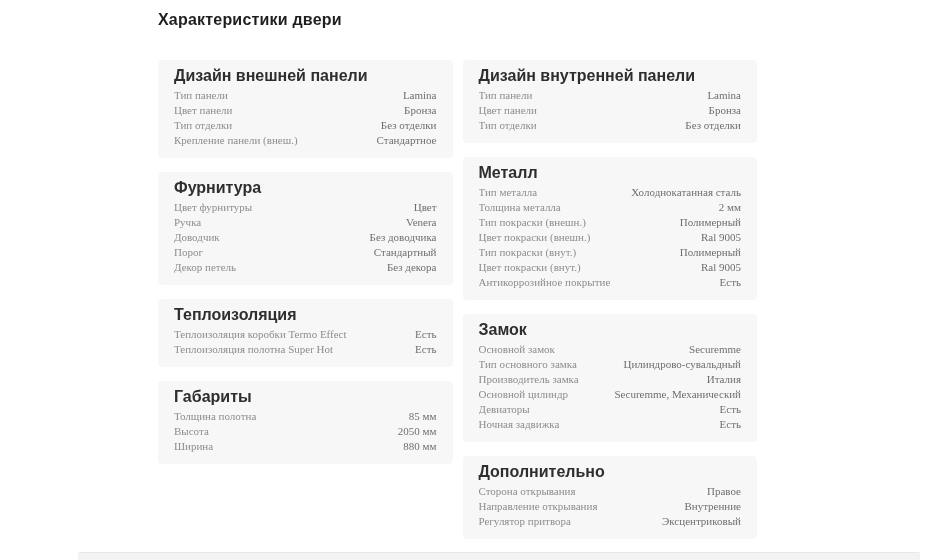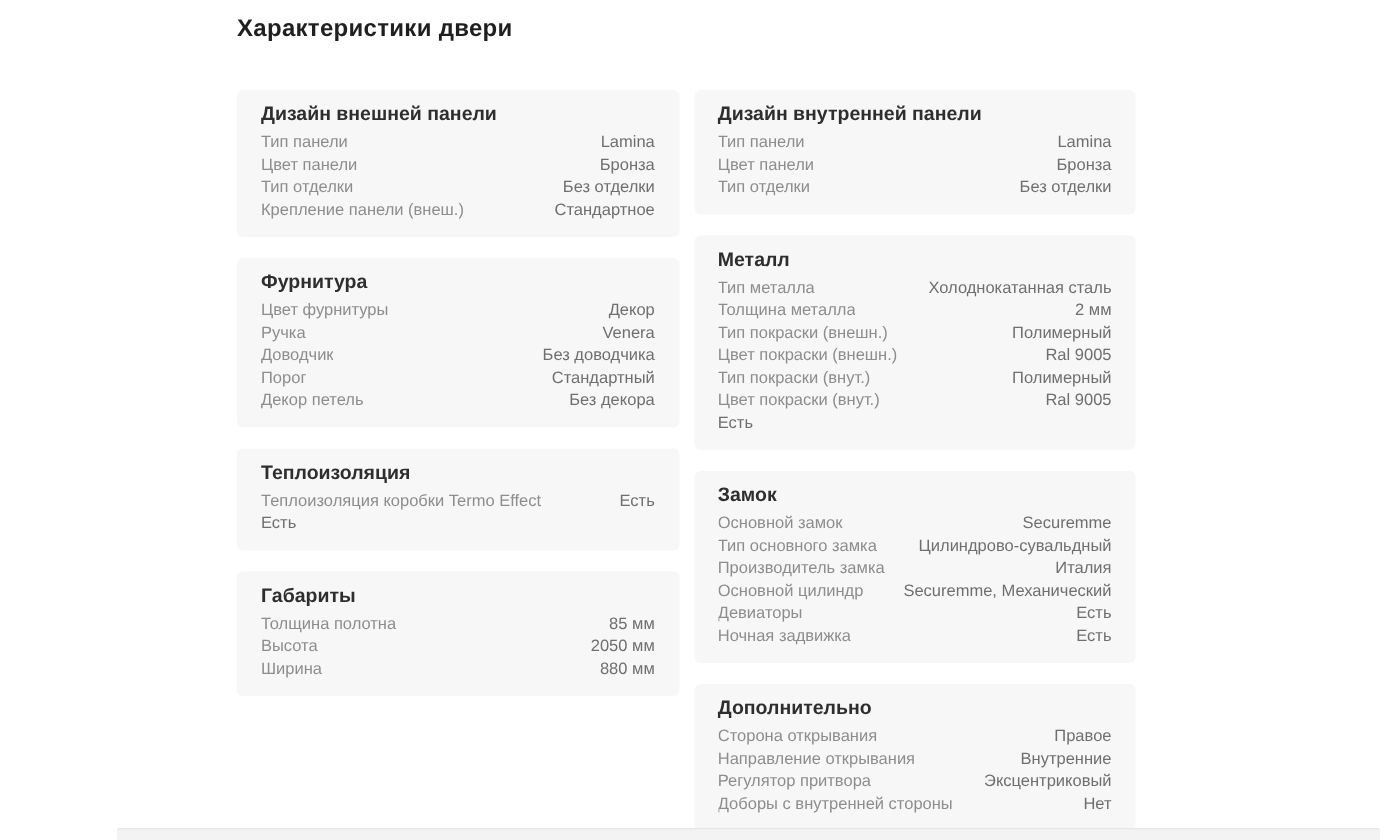--- a/index.html
+++ b/index.html
@@ -38,33 +38,34 @@
     gap: 14px;
     min-width: 0;
   }
   .card {
     background: #f7f7f8;
     border-radius: 4px;
     padding: 9px 16px 10px 16px;
   }
   .card-title {
     margin: 0 0 5px 0;
-    font-size: 13px;
+    font-size: 16px;
     line-height: 14px;
     font-weight: bold;
     color: #2e2e2e;
   }
   .rows { display: block; }
   .row {
     display: flex;
     justify-content: space-between;
     align-items: flex-start;
     gap: 12px;
     font-size: 11px;
     line-height: 15px;
+    font-family: Liberation Serif, serif;
   }
   .row .label {
     color: #8d8d8d;
     white-space: nowrap;
     overflow: hidden;
   }
   .row .value {
     color: #6f6f6f;
     text-align: right;
     white-space: nowrap;
@@ -108,21 +109,21 @@
     <span class="value">Стандартное</span>
   </div>
 </div>
   </section>
 
   <section class="card">
     <h2 class="card-title">Фурнитура</h2>
     <div class="rows">
   <div class="row">
     <span class="label">Цвет фурнитуры</span>
-    <span class="value">Декор</span>
+    <span class="value">Цвет</span>
   </div>
 
   <div class="row">
     <span class="label">Ручка</span>
     <span class="value">Venera</span>
   </div>
 
   <div class="row">
     <span class="label">Доводчик</span>
     <span class="value">Без доводчика</span>
@@ -142,20 +143,21 @@
 
   <section class="card">
     <h2 class="card-title">Теплоизоляция</h2>
     <div class="rows">
   <div class="row">
     <span class="label">Теплоизоляция коробки Termo Effect</span>
     <span class="value">Есть</span>
   </div>
 
   <div class="row">
+    <span class="label">Теплоизоляция полотна Super Hot</span>
     <span class="value">Есть</span>
   </div>
 
 
 </div>
   </section>
 
   <section class="card">
     <h2 class="card-title">Габариты</h2>
     <div class="rows">
@@ -225,20 +227,21 @@
     <span class="label">Тип покраски (внут.)</span>
     <span class="value">Полимерный</span>
   </div>
 
   <div class="row">
     <span class="label">Цвет покраски (внут.)</span>
     <span class="value">Ral 9005</span>
   </div>
 
   <div class="row">
+    <span class="label">Антикоррозийное покрытие</span>
     <span class="value">Есть</span>
   </div>
 </div>
   </section>
 
   <section class="card">
     <h2 class="card-title">Замок</h2>
     <div class="rows">
   <div class="row">
     <span class="label">Основной замок</span>
@@ -283,22 +286,18 @@
   <div class="row">
     <span class="label">Направление открывания</span>
     <span class="value">Внутренние</span>
   </div>
 
   <div class="row">
     <span class="label">Регулятор притвора</span>
     <span class="value">Эксцентриковый</span>
   </div>
 
-  <div class="row">
-    <span class="label">Доборы с внутренней стороны</span>
-    <span class="value">Нет</span>
-  </div>
 </div>
   </section>
 </div>
   </div>
   <div class="bottom-strip"></div>
 </div>
 
 </body></html>

